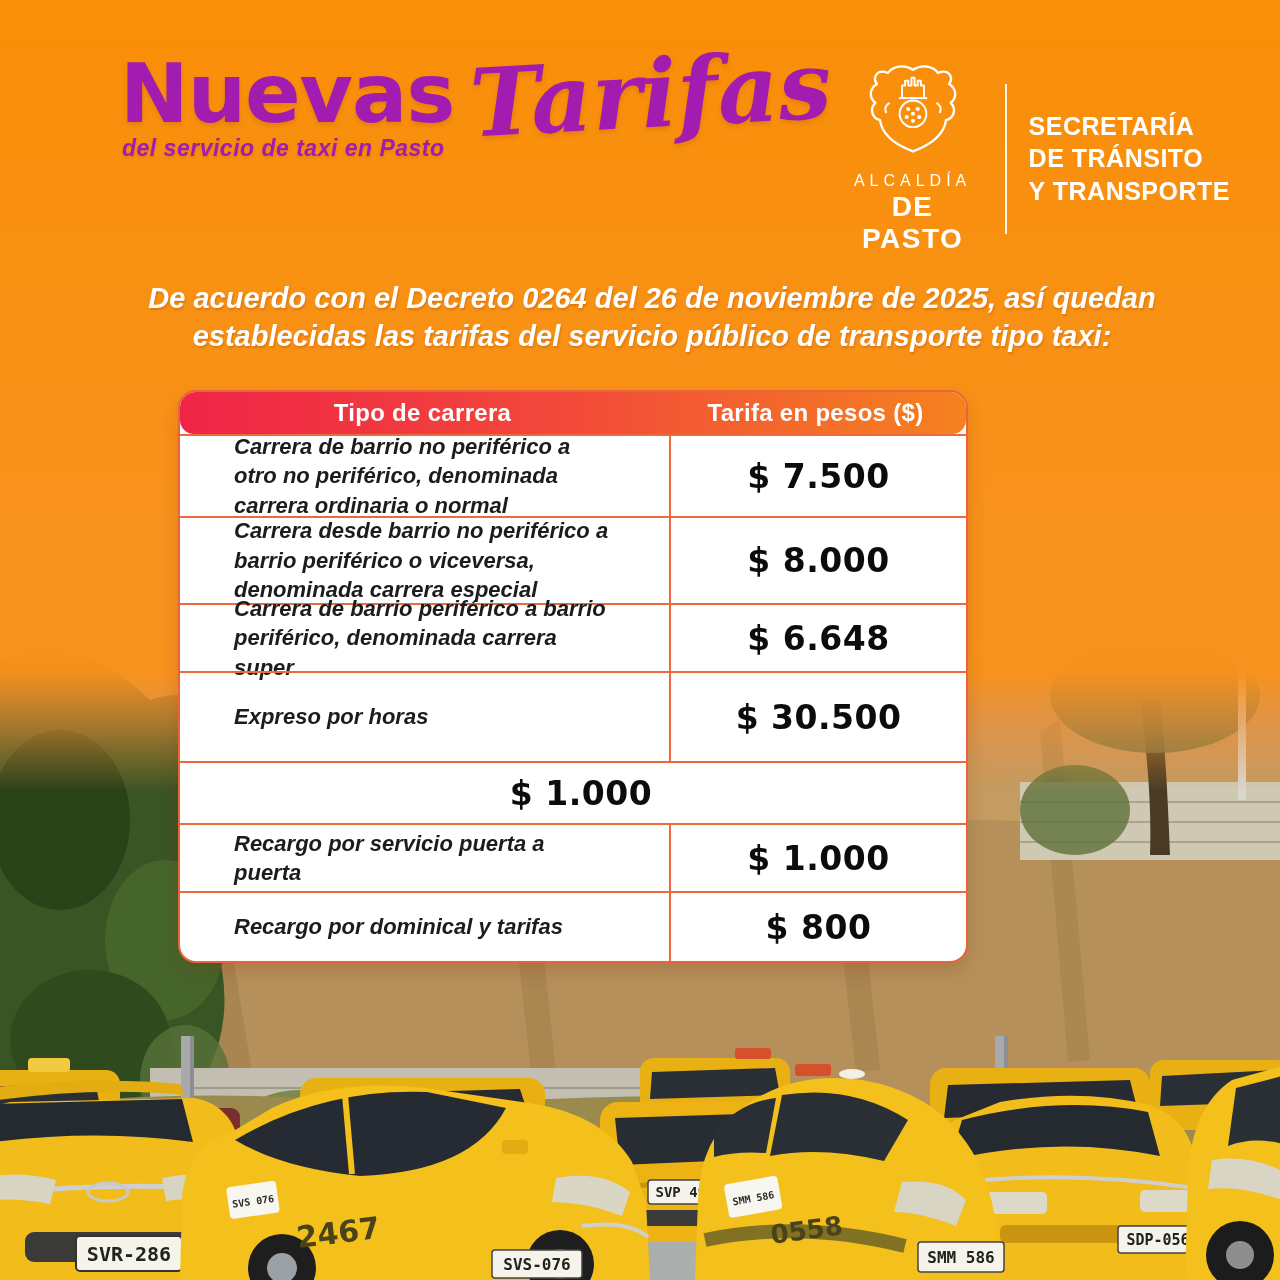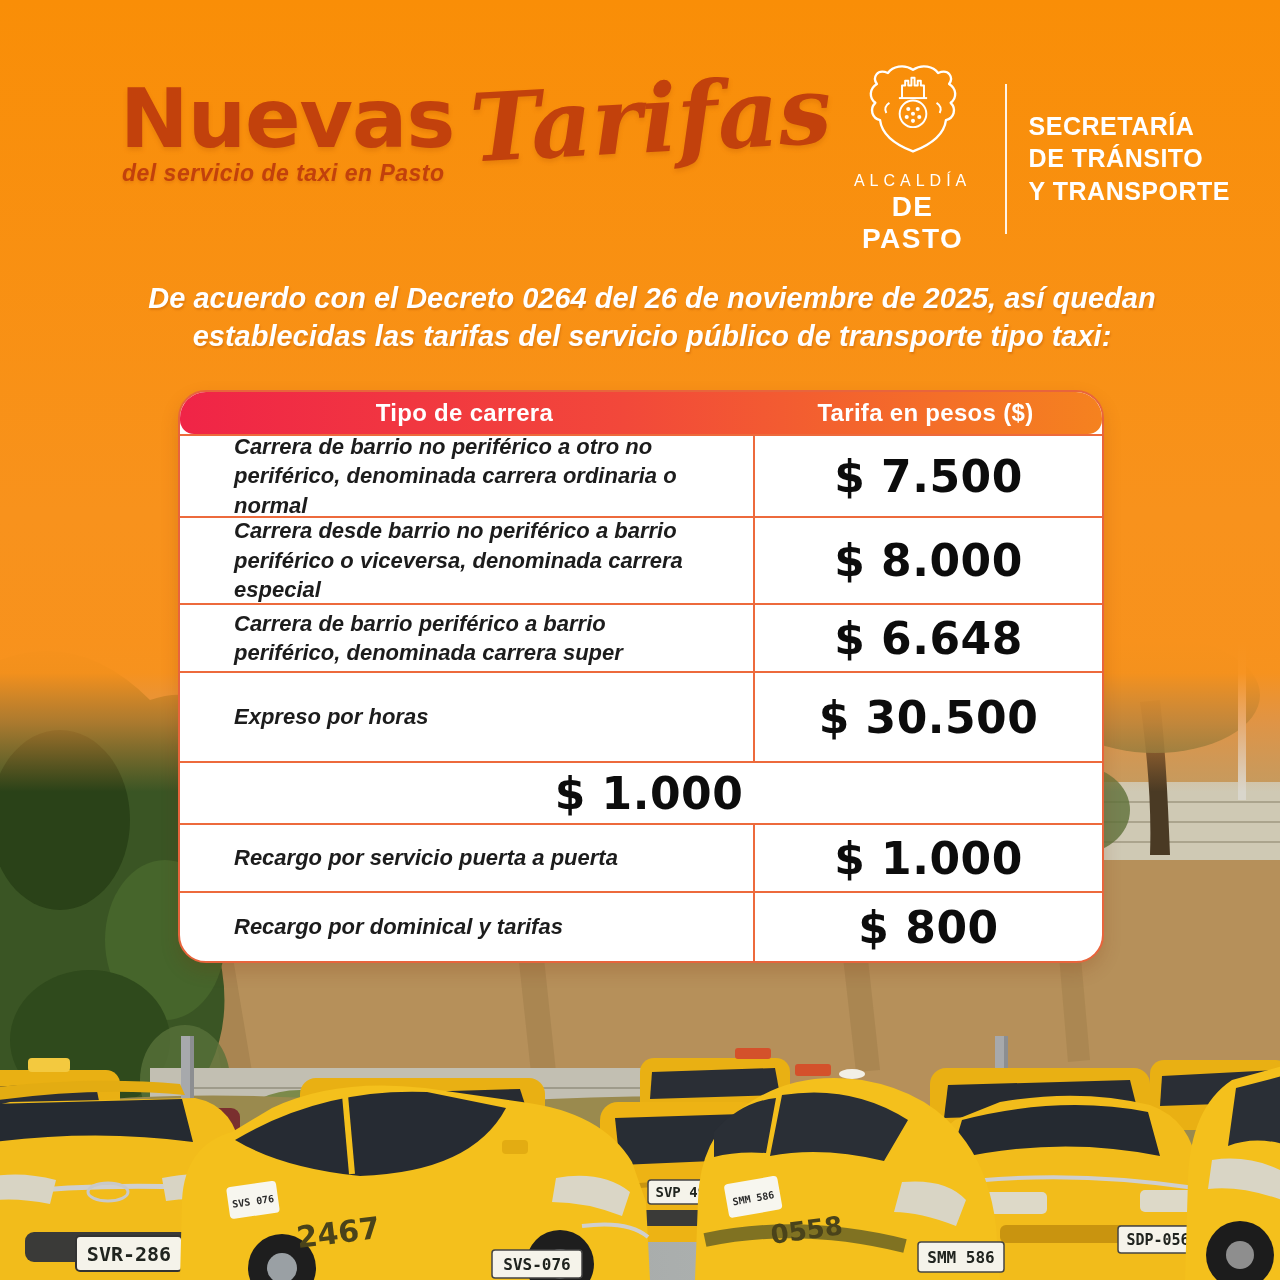--- a/index.html
+++ b/index.html
@@ -4,21 +4,21 @@
 <style>
   html,body{margin:0;padding:0;}
   body{
     width:1280px;height:1280px;position:relative;overflow:hidden;
     background:linear-gradient(180deg,#F98E07 0%,#F8921C 40%,#F59120 100%);
     font-family:"Liberation Sans",sans-serif;
   }
   
   .photo-strip{position:absolute;left:0;top:640px;width:1280px;height:640px;}
   
-  .title-block{position:absolute;left:120px;top:72px;color:#c2410c;}
+  .title-block{position:absolute;left:120px;top:47px;color:#a21caf;}
   .title-line{display:flex;align-items:flex-start;}
   .word-main{
     font-family:"DejaVu Sans",sans-serif;font-weight:800;font-size:82px;line-height:1.15;
     letter-spacing:-1px;text-shadow:0 3px 4px rgba(185,85,0,.28);
   }
   .word-script{
     font-family:"DejaVu Serif",serif;font-style:italic;font-weight:bold;font-size:94px;line-height:1;
     margin-left:16px;transform:rotate(-3deg);text-shadow:0 3px 4px rgba(185,85,0,.28);
   }
   .subtitle{
@@ -33,42 +33,42 @@
   .logo-divider{width:2px;height:150px;background:rgba(255,255,255,.9);}
   .dept{font-size:25px;line-height:1.3;font-weight:600;letter-spacing:.5px;}
   
   .intro{
     position:absolute;left:50%;transform:translateX(-50%);top:268px;width:1085px;margin:12px;
     text-align:center;color:#FFFFFF;font-size:29px;font-weight:bold;font-style:italic;
     line-height:1.3;text-shadow:1px 2px 2px rgba(175,78,0,.35);
   }
   
   .tariff-table{
-    position:absolute;left:178px;top:390px;width:926px;box-sizing:border-box;
-    background:#FFFFFF;border:2px solid #E8643C;border-radius:28px;overflow:hidden;
+    position:absolute;left:178px;top:390px;width:790px;box-sizing:border-box;
+    background:#FFFFFF;border:2px solid #E8643C;border-radius:18px;overflow:hidden;
     box-shadow:0 8px 18px rgba(120,40,0,.18);display:flex;flex-direction:column;
   }
   .thead{
     display:flex;height:42px;flex:0 0 42px;color:#FFFFFF;font-weight:bold;font-size:24px;
     background:linear-gradient(90deg,#F02447 0%,#F2483A 48%,#F5821F 100%);
     border-radius:14px;
   }
   .hcell{display:flex;align-items:center;justify-content:center;letter-spacing:.3px;}
   .hcell.left{width:61.7%;}
   .hcell.right{flex:1;}
   .trow{display:flex;border-top:2px solid #ED6A3C;padding-left:16px;}
   .trow:first-of-type{border-top:none;}
   .cell{box-sizing:border-box;}
   .cell.tipo{
     width:61.7%;border-right:2px solid #ED6A3C;display:flex;align-items:center;
     padding:0 58px 0 38px;font-style:italic;font-weight:bold;font-size:22px;color:#1C1C1C;line-height:1.34;
   }
   .cell.price{
     flex:1;display:flex;align-items:center;justify-content:center;
-    font-family:"DejaVu Sans",sans-serif;font-weight:800;font-size:44px;color:#0C0C0C;letter-spacing:.5px;
+    font-family:"DejaVu Sans",sans-serif;font-weight:800;font-size:33px;color:#0C0C0C;letter-spacing:.5px;
   }
   .trow:nth-of-type(1){height:84px;flex:0 0 84px;}
   .trow:nth-of-type(2){height:80px;flex:0 0 80px;}
   .trow:nth-of-type(3){height:85px;flex:0 0 85px;}
   .trow:nth-of-type(4){height:66px;flex:0 0 66px;}
   .trow:nth-of-type(5){height:88px;flex:0 0 88px;}
   .trow:nth-of-type(6){height:60px;flex:0 0 60px;}
   .trow:nth-of-type(7){height:66px;flex:0 0 66px;}
   .trow:nth-of-type(8){height:68px;flex:0 0 68px;}
   

